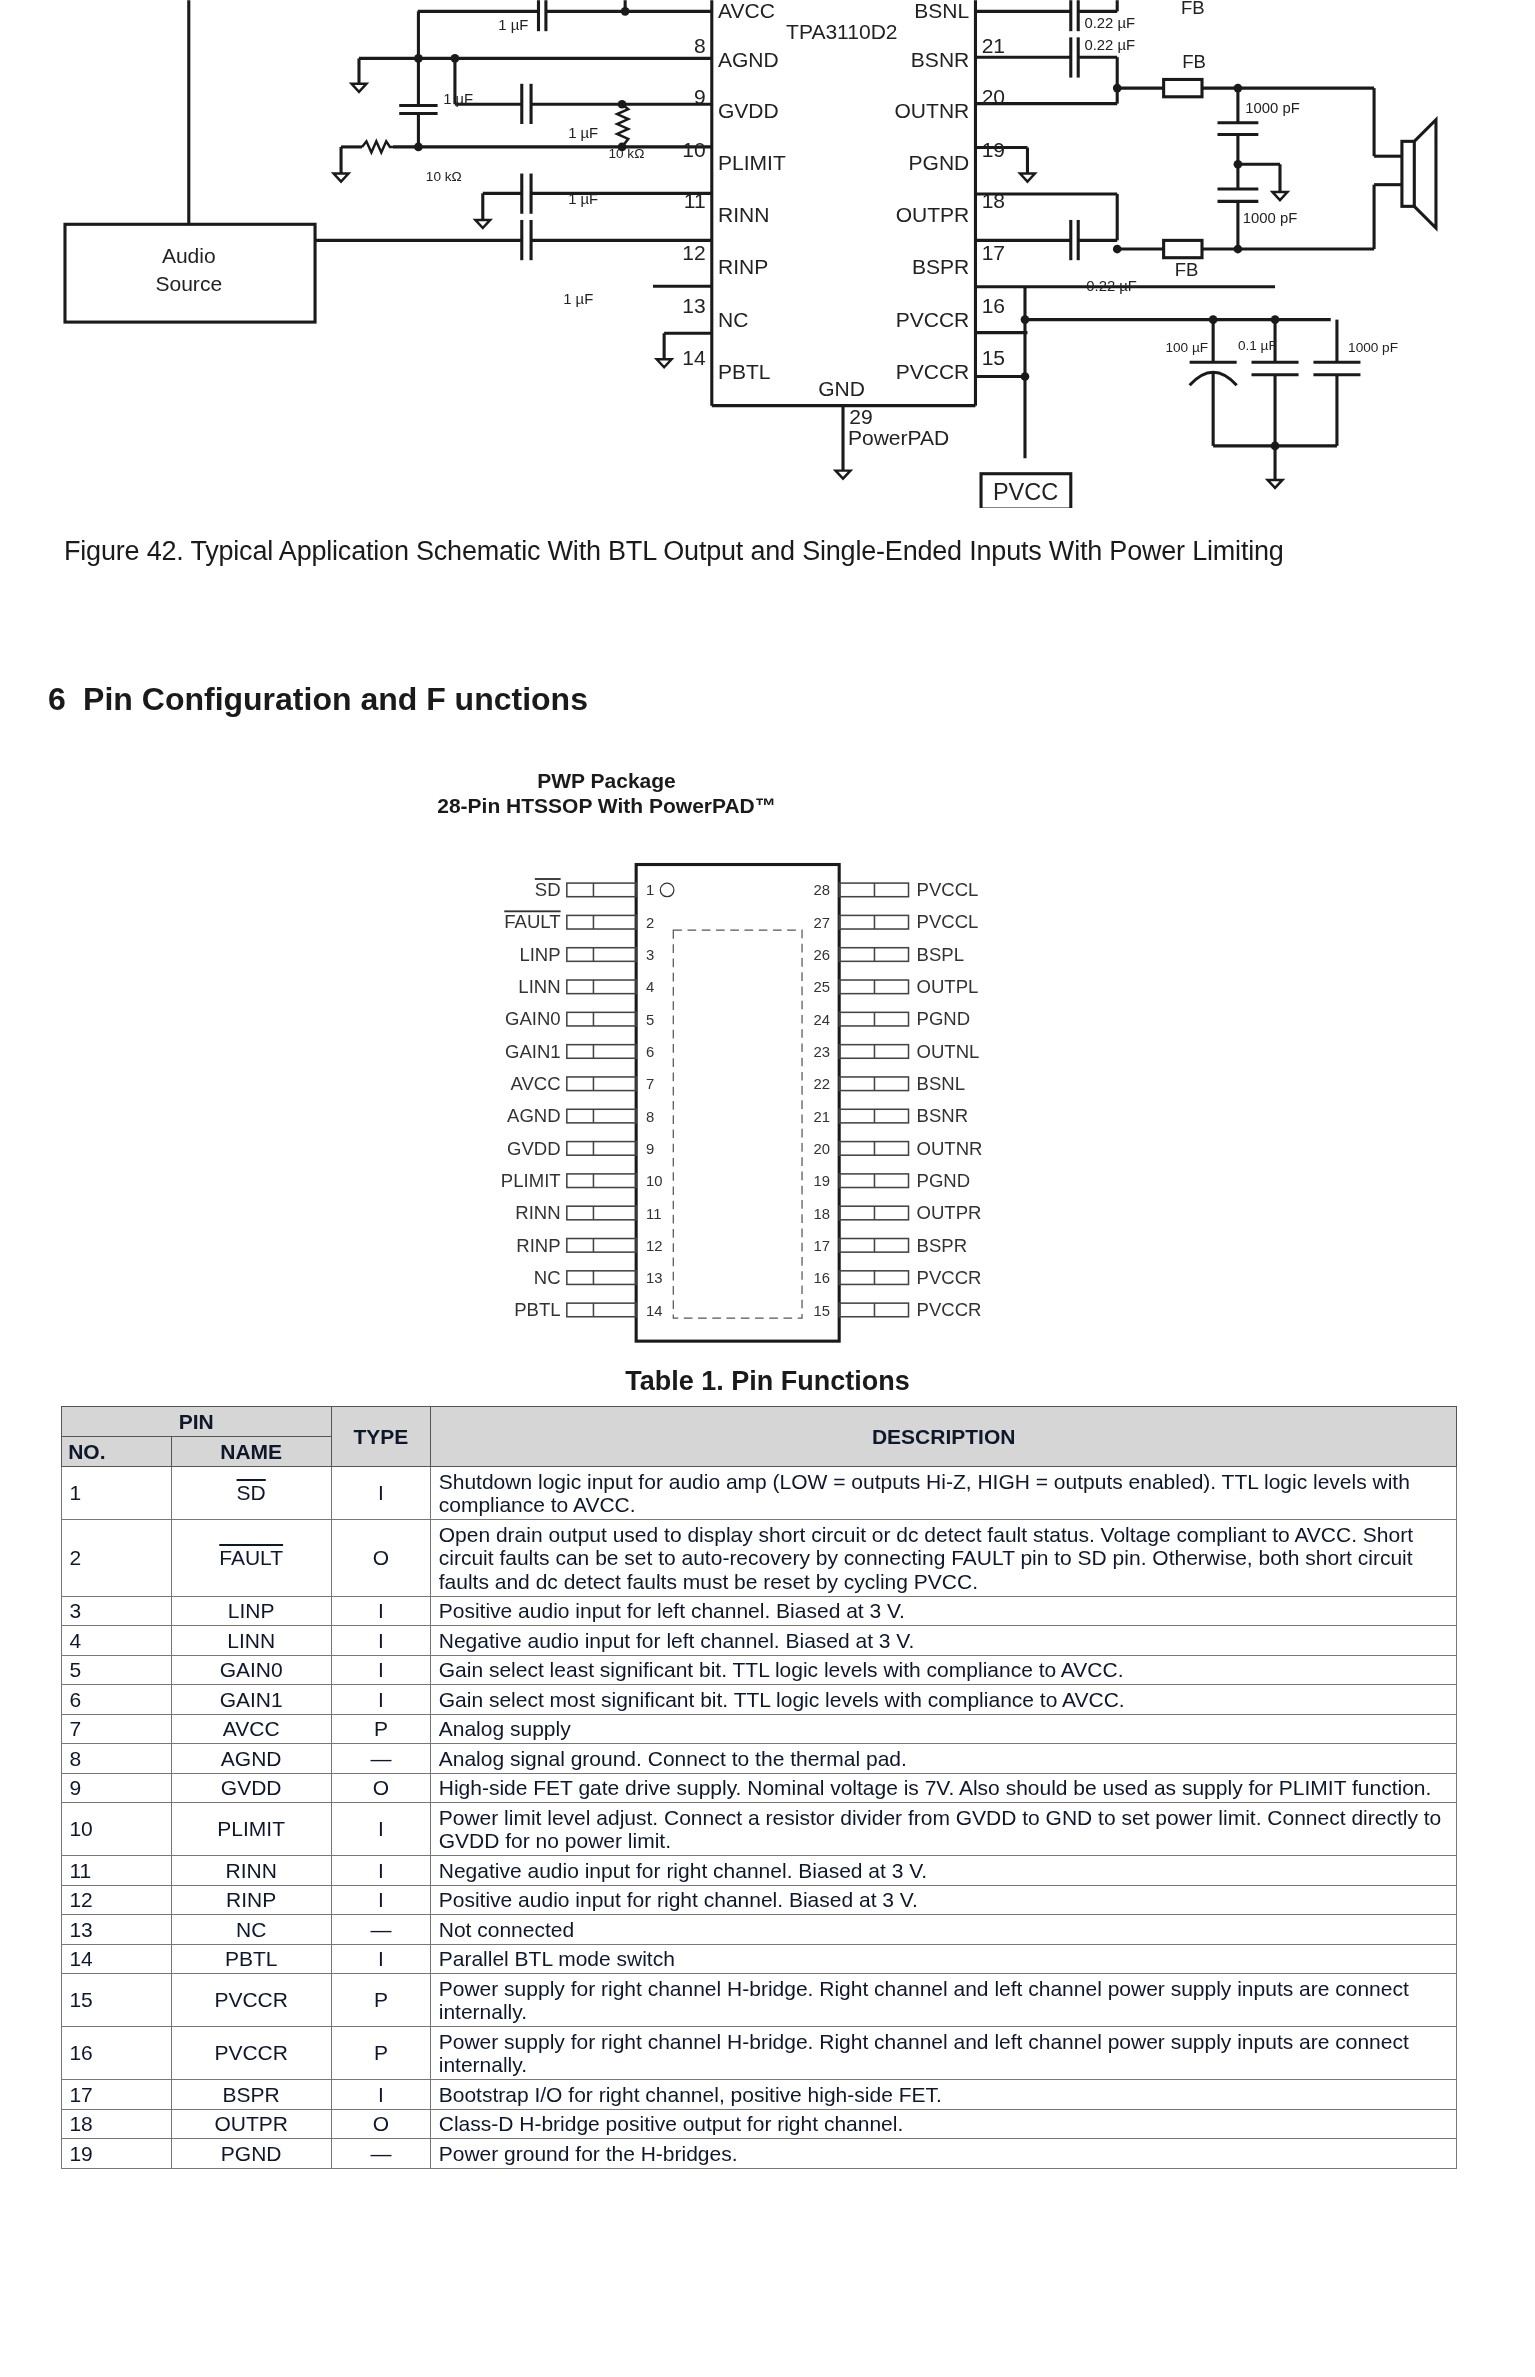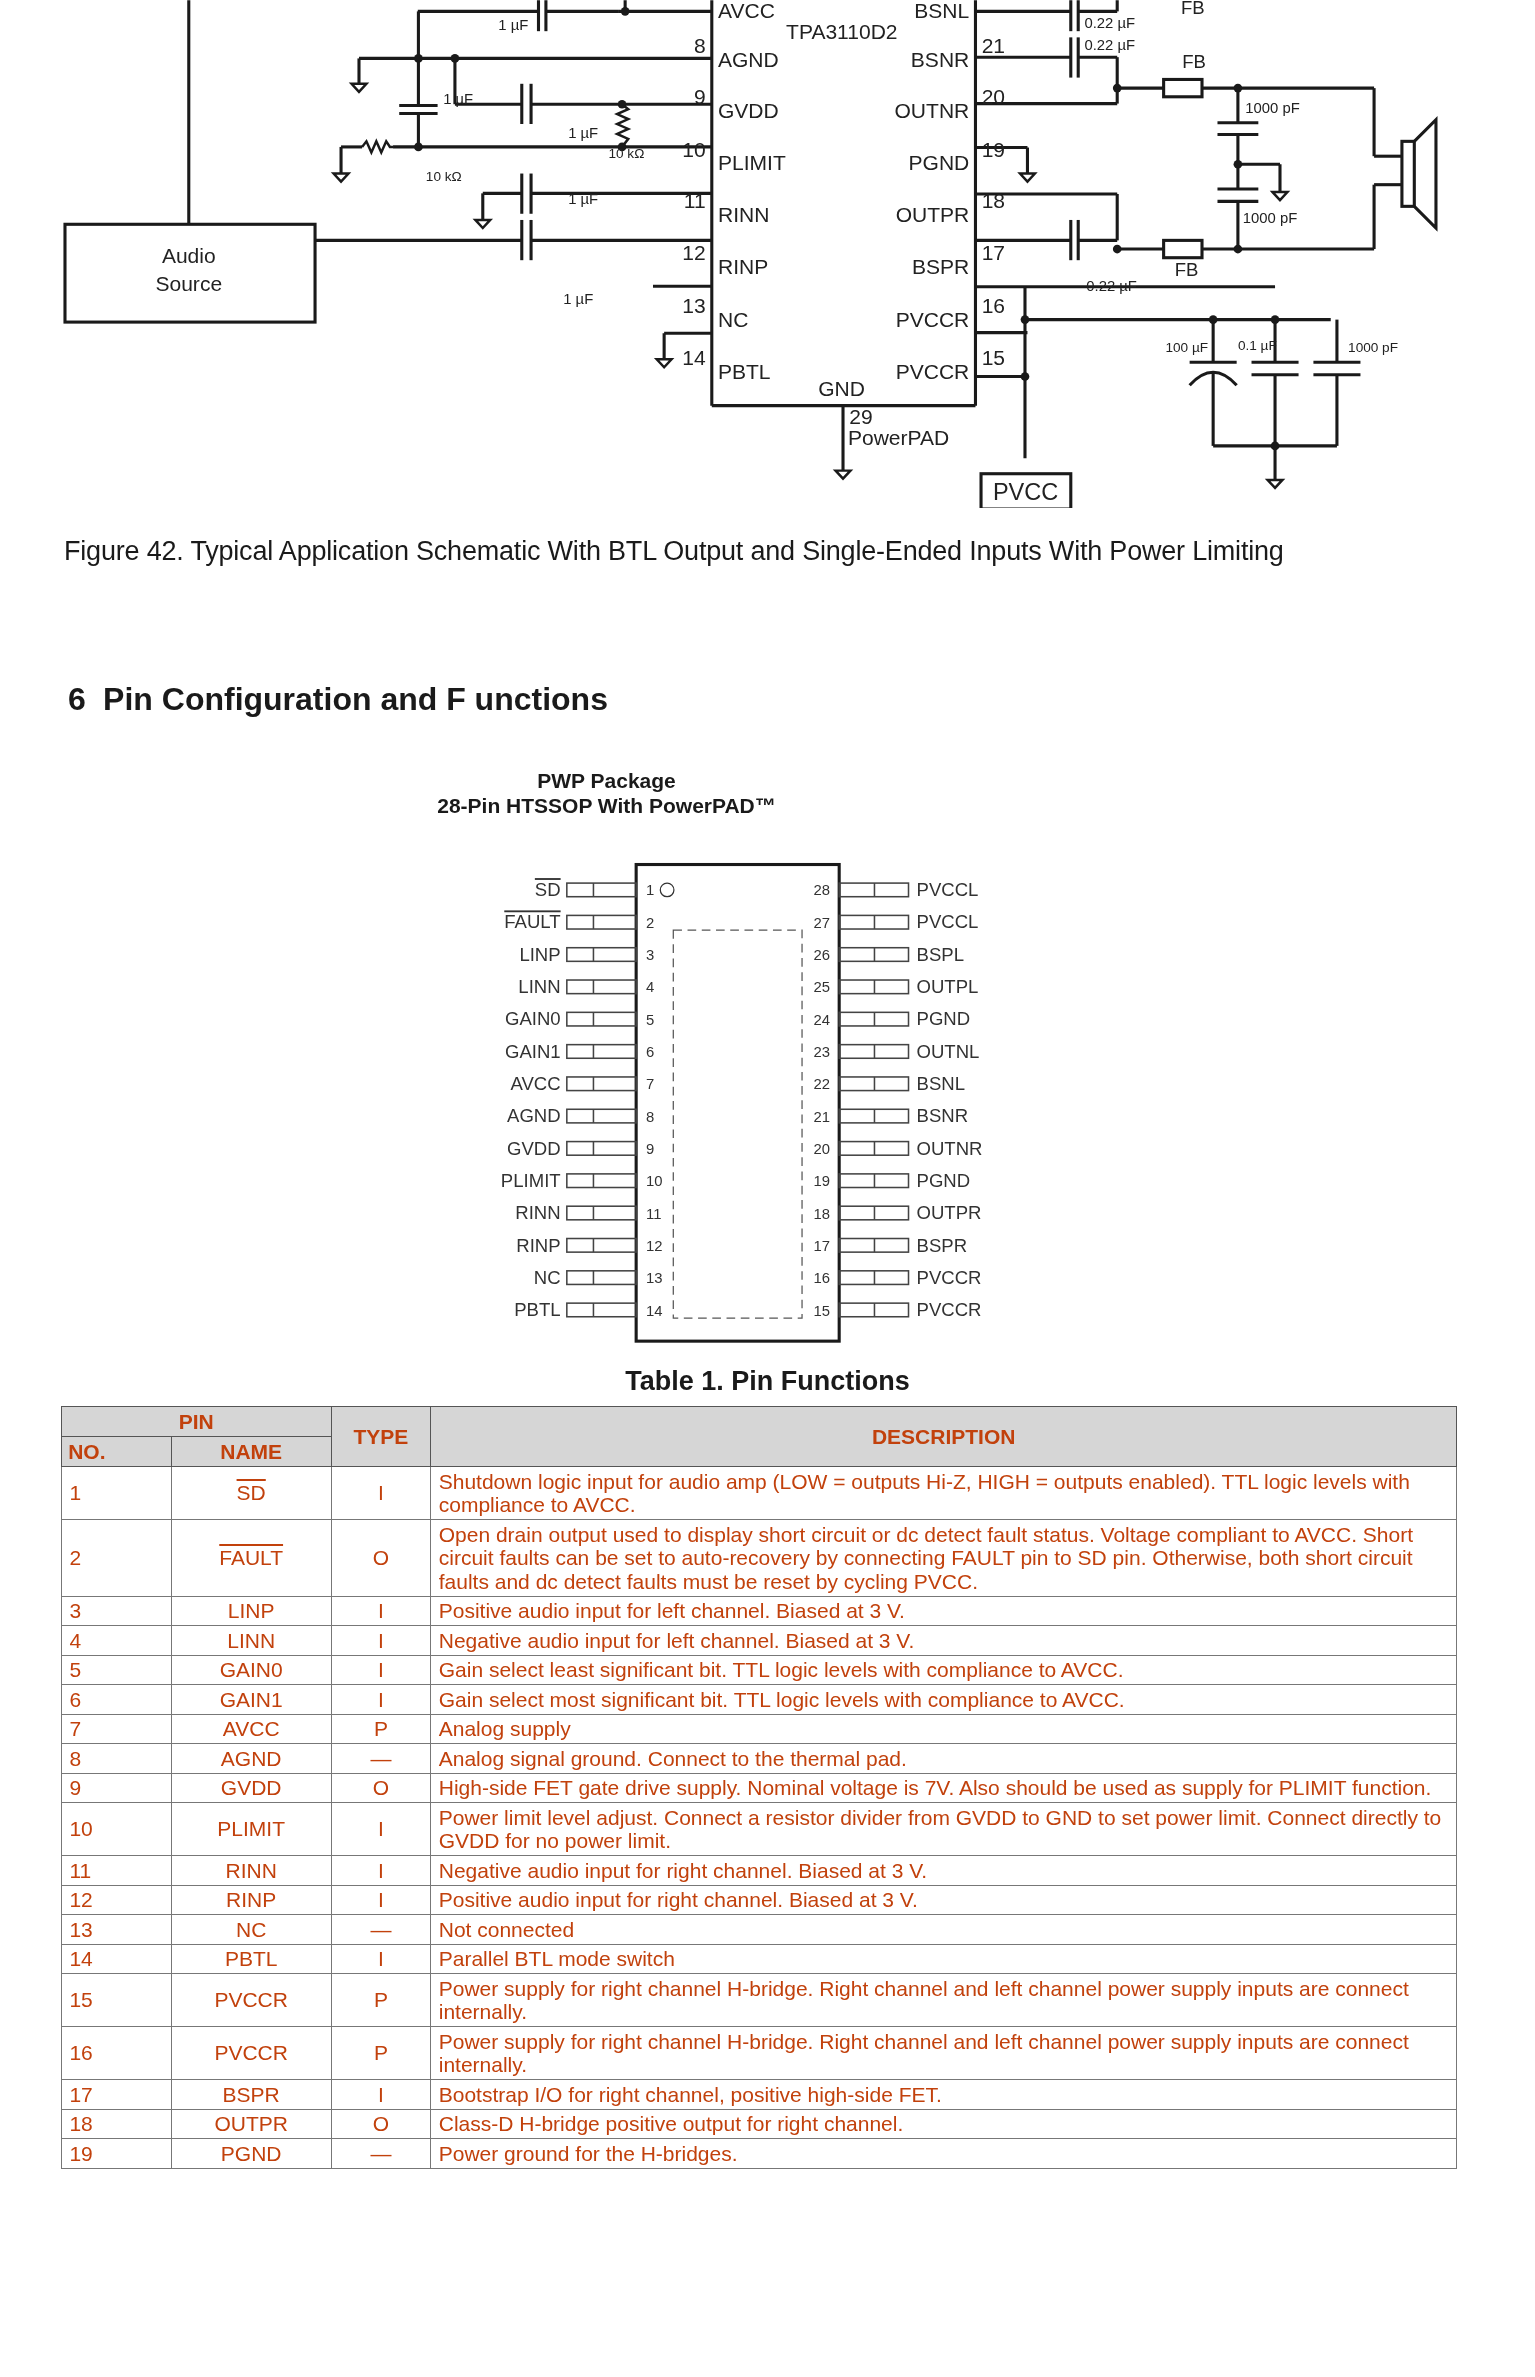--- a/index.html
+++ b/index.html
@@ -2,28 +2,28 @@
 <html style="font-size:10px"><head>
 <meta charset="utf-8">
 <style>
   html, body { margin: 0; padding: 0; background: #ffffff; }
   body { width: 1535px; height: 2377px; position: relative; overflow: hidden;
          font-family: "Liberation Sans", sans-serif; color: #1a1a1a; }
   .abs { position: absolute; }
   #schematic { position: absolute; left: 0; top: 0; width: 1535px; height: 508px; }
   #schematic text { font-family: "Liberation Sans", sans-serif; fill: #222; }
   .fig-caption { left: 64px; top: 536px; font-size: 27px; font-weight: normal; white-space: nowrap; letter-spacing: -0.2px; }
-  .section-title { left: 68px; top: 681px; font-size: 32px; font-weight: bold; white-space: nowrap; }
+  .section-title { left: 48px; top: 681px; font-size: 32px; font-weight: bold; white-space: nowrap; }
   .section-title .num { margin-right: 17.3px; }
   .pkg-head { left: 0; width: 1213px; top: 768px; text-align: center; font-size: 21px; font-weight: bold; line-height: 25.4px; }
   #pinout { position: absolute; left: 483px; top: 854px; width: 570px; height: 489px; }
   #pinout text { font-family: "Liberation Sans", sans-serif; fill: #333; }
   .table-title { left: 0; width: 1535px; top: 1366px; text-align: center; font-size: 27px; font-weight: bold; }
   table.pins { position: absolute; left: 61px; top: 1406px; width: 1396px; border-collapse: collapse;
-               font-size: 21px; color: #c2410c; }
+               font-size: 21px; color: #0f172a; }
   table.pins th { background: #d6d6d6; font-weight: bold; border: 1.2px solid #555; padding: 2.5px 6.2px; }
   table.pins td { border: 1.2px solid #777; padding: 2.5px 7.4px; vertical-align: middle; line-height: 23.5px; }
   table.pins td.no { text-align: left; width: 94px; }
   table.pins td.name { text-align: center; width: 144px; }
   table.pins td.type { text-align: center; width: 84px; }
   table.pins td.desc { text-align: left; }
   table.pins th.no { text-align: left; }
   .ov { text-decoration: overline; }
 </style>
 </head>

